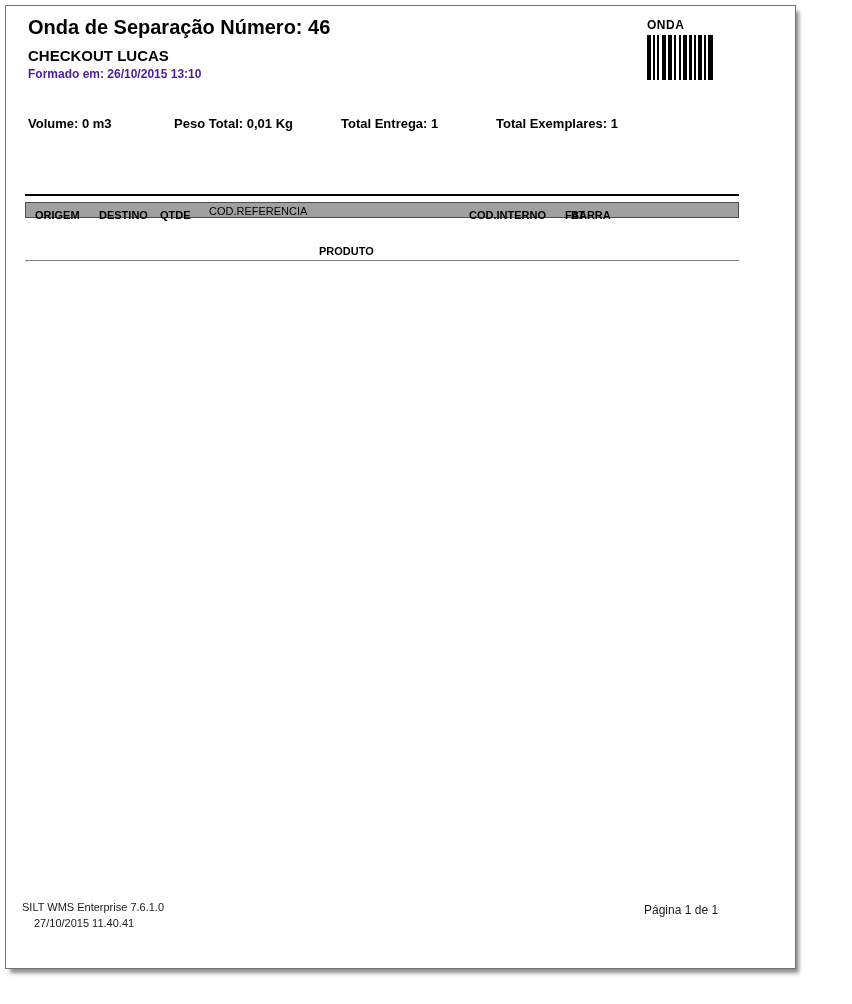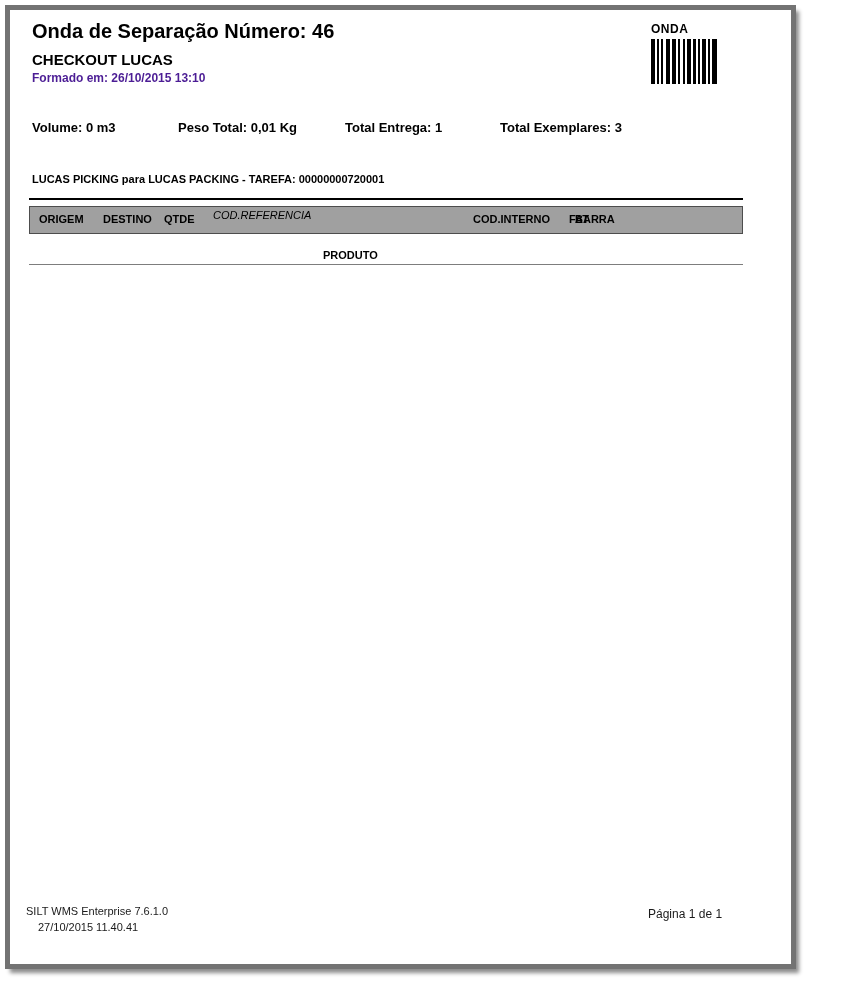--- a/index.html
+++ b/index.html
@@ -1,19 +1,19 @@
 <!DOCTYPE html>
 <html><head>
 <meta charset="utf-8">
 <style>
   * { margin:0; padding:0; box-sizing:border-box; }
   html,body { width:852px; height:1004px; background:#ffffff; font-family:"Liberation Sans", sans-serif; }
   .page {
     position:absolute; left:5px; top:5px; width:791px; height:964px;
-    background:#ffffff; border:5px solid #737373;
+    background:#ffffff; border:1px solid #737373;
     box-shadow:4px 5px 4px -1px rgba(0,0,0,0.45);
   }
   .report-title   { position:absolute; left:22px; top:10px;  font-size:20px; font-weight:bold; color:#000; }
   .report-subtitle{ position:absolute; left:22px; top:41px;  font-size:15px; font-weight:bold; color:#000; }
   .report-formed  { position:absolute; left:22px; top:61px;  font-size:12px; font-weight:bold; color:#4c1d95; }
 
   .barcode-wrap  { position:absolute; left:641px; top:12px; width:72px; text-align:left; }
   .barcode-label { font-size:12px; font-weight:bold; color:#000; letter-spacing:0.5px; }
   .barcode { margin-top:3px; height:45px; font-size:0; white-space:nowrap; }
   .barcode span { display:inline-block; height:100%; }
@@ -23,29 +23,29 @@
   .sum-volume     { left:22px; }
   .sum-peso       { left:168px; }
   .sum-entrega    { left:335px; }
   .sum-exemplares { left:490px; }
 
   .task-heading { position:absolute; left:22px; top:163px; font-size:11px; font-weight:bold; color:#000; white-space:nowrap; }
   .rule-top    { position:absolute; left:19px; top:188px; width:714px; height:2px; background:#000; }
   .rule-bottom { position:absolute; left:19px; top:254px; width:714px; height:1px; background:#7d7d7d; }
 
   .thead {
-    position:absolute; left:19px; top:196px; width:714px; height:28px;
+    position:absolute; left:19px; top:196px; width:714px; height:16px;
     background:#a0a0a0; border:1px solid #4d4d4d;
   }
   .thead span { position:absolute; top:6px; font-size:11px; font-weight:bold; color:#000; white-space:nowrap; }
   .thead .h-cod-referencia { top:2px; font-weight:normal; }
   .h-origem      { left:9px; }
   .h-destino     { left:73px; }
   .h-qtde        { left:134px; }
-  .h-cod-referencia { left:183px;font-style:italic; }
+  .h-cod-referencia { left:183px; }
   .h-produto     { left:293px;margin-top:36px; }
   .h-cod-interno { left:443px; }
   .h-fat         { left:539px; }
   .h-barra       { left:545px; }
 
   .trow { position:absolute; left:19px; top:229px; width:714px; height:26px; }
   .trow span { position:absolute; top:8px; font-size:11px; font-weight:normal; color:#000; white-space:nowrap; }
   .r-origem      { left:7px; }
   .r-destino     { left:74px; }
   .r-qtde        { left:141px; }
@@ -71,24 +71,23 @@
 
   <div class="barcode-wrap">
     <div class="barcode-label">ONDA</div>
     <div class="barcode"><span style="width: 4px; background: rgb(0, 0, 0);"></span><span style="width: 2px; background: rgb(255, 255, 255);"></span><span style="width: 2px; background: rgb(0, 0, 0);"></span><span style="width: 2px; background: rgb(255, 255, 255);"></span><span style="width: 2px; background: rgb(0, 0, 0);"></span><span style="width: 3px; background: rgb(255, 255, 255);"></span><span style="width: 4px; background: rgb(0, 0, 0);"></span><span style="width: 2px; background: rgb(255, 255, 255);"></span><span style="width: 4px; background: rgb(0, 0, 0);"></span><span style="width: 2px; background: rgb(255, 255, 255);"></span><span style="width: 2px; background: rgb(0, 0, 0);"></span><span style="width: 3px; background: rgb(255, 255, 255);"></span><span style="width: 2px; background: rgb(0, 0, 0);"></span><span style="width: 2px; background: rgb(255, 255, 255);"></span><span style="width: 4px; background: rgb(0, 0, 0);"></span><span style="width: 2px; background: rgb(255, 255, 255);"></span><span style="width: 3px; background: rgb(0, 0, 0);"></span><span style="width: 2px; background: rgb(255, 255, 255);"></span><span style="width: 2px; background: rgb(0, 0, 0);"></span><span style="width: 2px; background: rgb(255, 255, 255);"></span><span style="width: 4px; background: rgb(0, 0, 0);"></span><span style="width: 2px; background: rgb(255, 255, 255);"></span><span style="width: 2px; background: rgb(0, 0, 0);"></span><span style="width: 2px; background: rgb(255, 255, 255);"></span><span style="width: 5px; background: rgb(0, 0, 0);"></span></div>
   </div>
 
   <div class="summary">
     <span class="sum-volume">Volume: 0 m3</span>
     <span class="sum-peso">Peso Total: 0,01 Kg</span>
     <span class="sum-entrega">Total Entrega: 1</span>
-    <span class="sum-exemplares">Total Exemplares: 3</span>
+    <span class="sum-exemplares">Total Exemplares: 1</span>
   </div>
 
-  <div class="task-heading">LUCAS PICKING para LUCAS PACKING - TAREFA: 00000000720001</div>
   <div class="rule-top"></div>
 
   <div class="thead">
     <span class="h-origem">ORIGEM</span>
     <span class="h-destino">DESTINO</span>
     <span class="h-qtde">QTDE</span>
     <span class="h-cod-referencia">COD.REFERENCIA</span>
     <span class="h-produto">PRODUTO</span>
     <span class="h-cod-interno">COD.INTERNO</span>
     <span class="h-fat">FAT</span>

